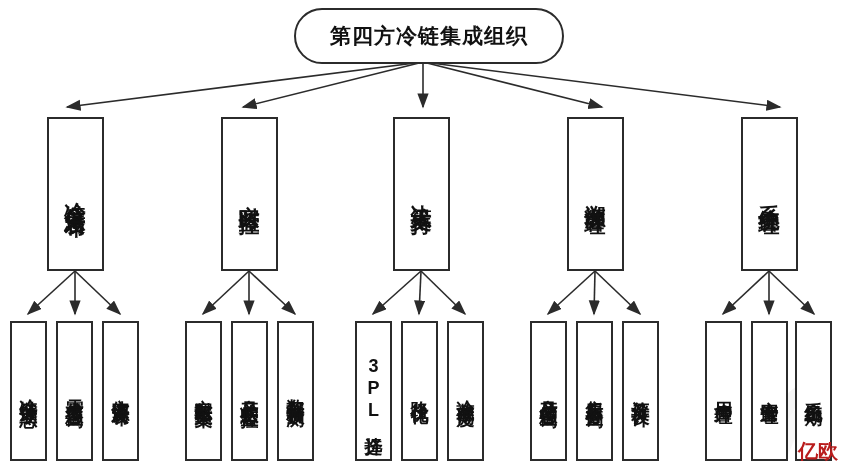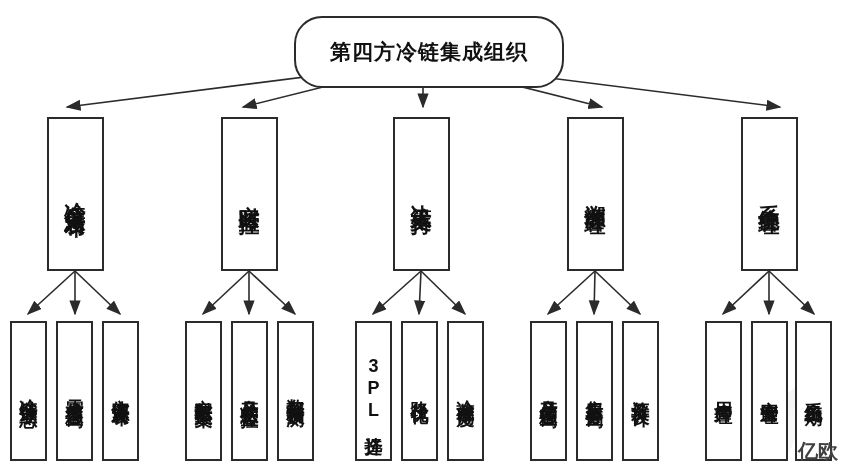--- a/index.html
+++ b/index.html
@@ -13,40 +13,40 @@
   .arrows { position:absolute; left:0; top:0; width:847px; height:469px; }
   .node {
     position:absolute;
     border:2px solid #2b2b2b;
     background:#ffffff;
     box-sizing:border-box;
     display:flex; align-items:center; justify-content:center;
     color:#111111;
   }
   .root {
-    left:294px; top:16px; width:270px; height:72px;
+    left:294px; top:8px; width:270px; height:56px;
     border-radius:28px;
     font-size:21px; font-weight:bold; letter-spacing:1px;
     white-space:nowrap;
   }
   .l2 { top:117px; width:57px; height:154px; }
   .l3 { top:321px; width:37px; height:140px; }
   .vtext {
     writing-mode:vertical-rl;
     text-orientation:upright;
     font-weight:bold;
     color:#111111;
     line-height:1;
   }
   .l2 .vtext { font-size:21px; letter-spacing:3px; }
   .l3 .vtext { font-size:18px; letter-spacing:2px; }
   .watermark {
     position:absolute; left:798px; top:438px;
     font-size:20px; font-weight:bold;
-    color:#404040;
+    color:#b91c1c;
     pointer-events:none;
     white-space:nowrap;
   }
 </style>
 </head>
 <body>
 
 <div class="canvas">
 
   <svg class="arrows" viewBox="0 0 847 469" xmlns="http://www.w3.org/2000/svg">

